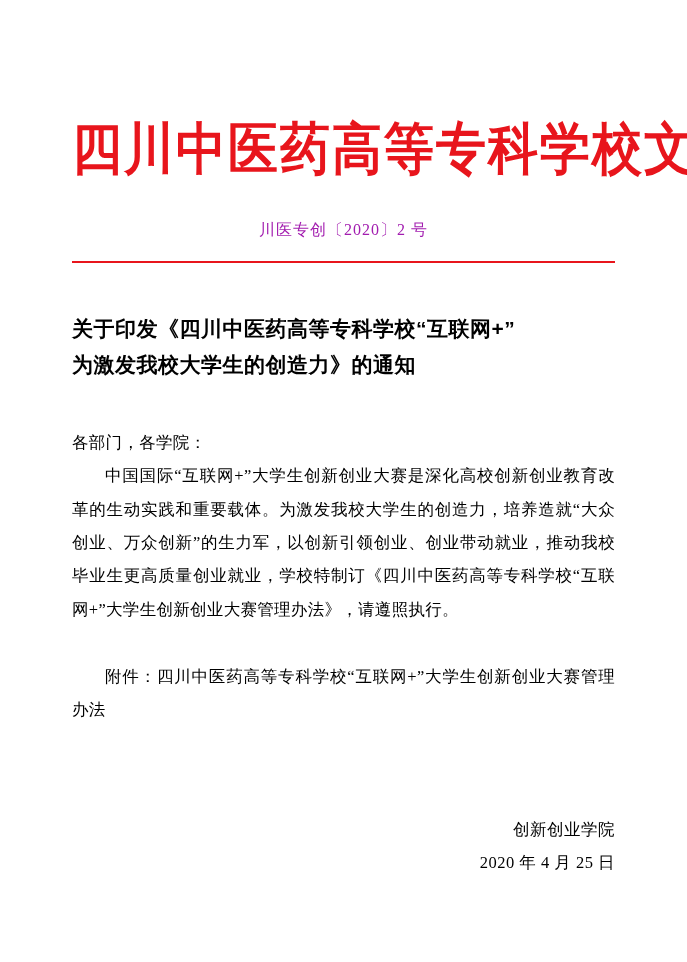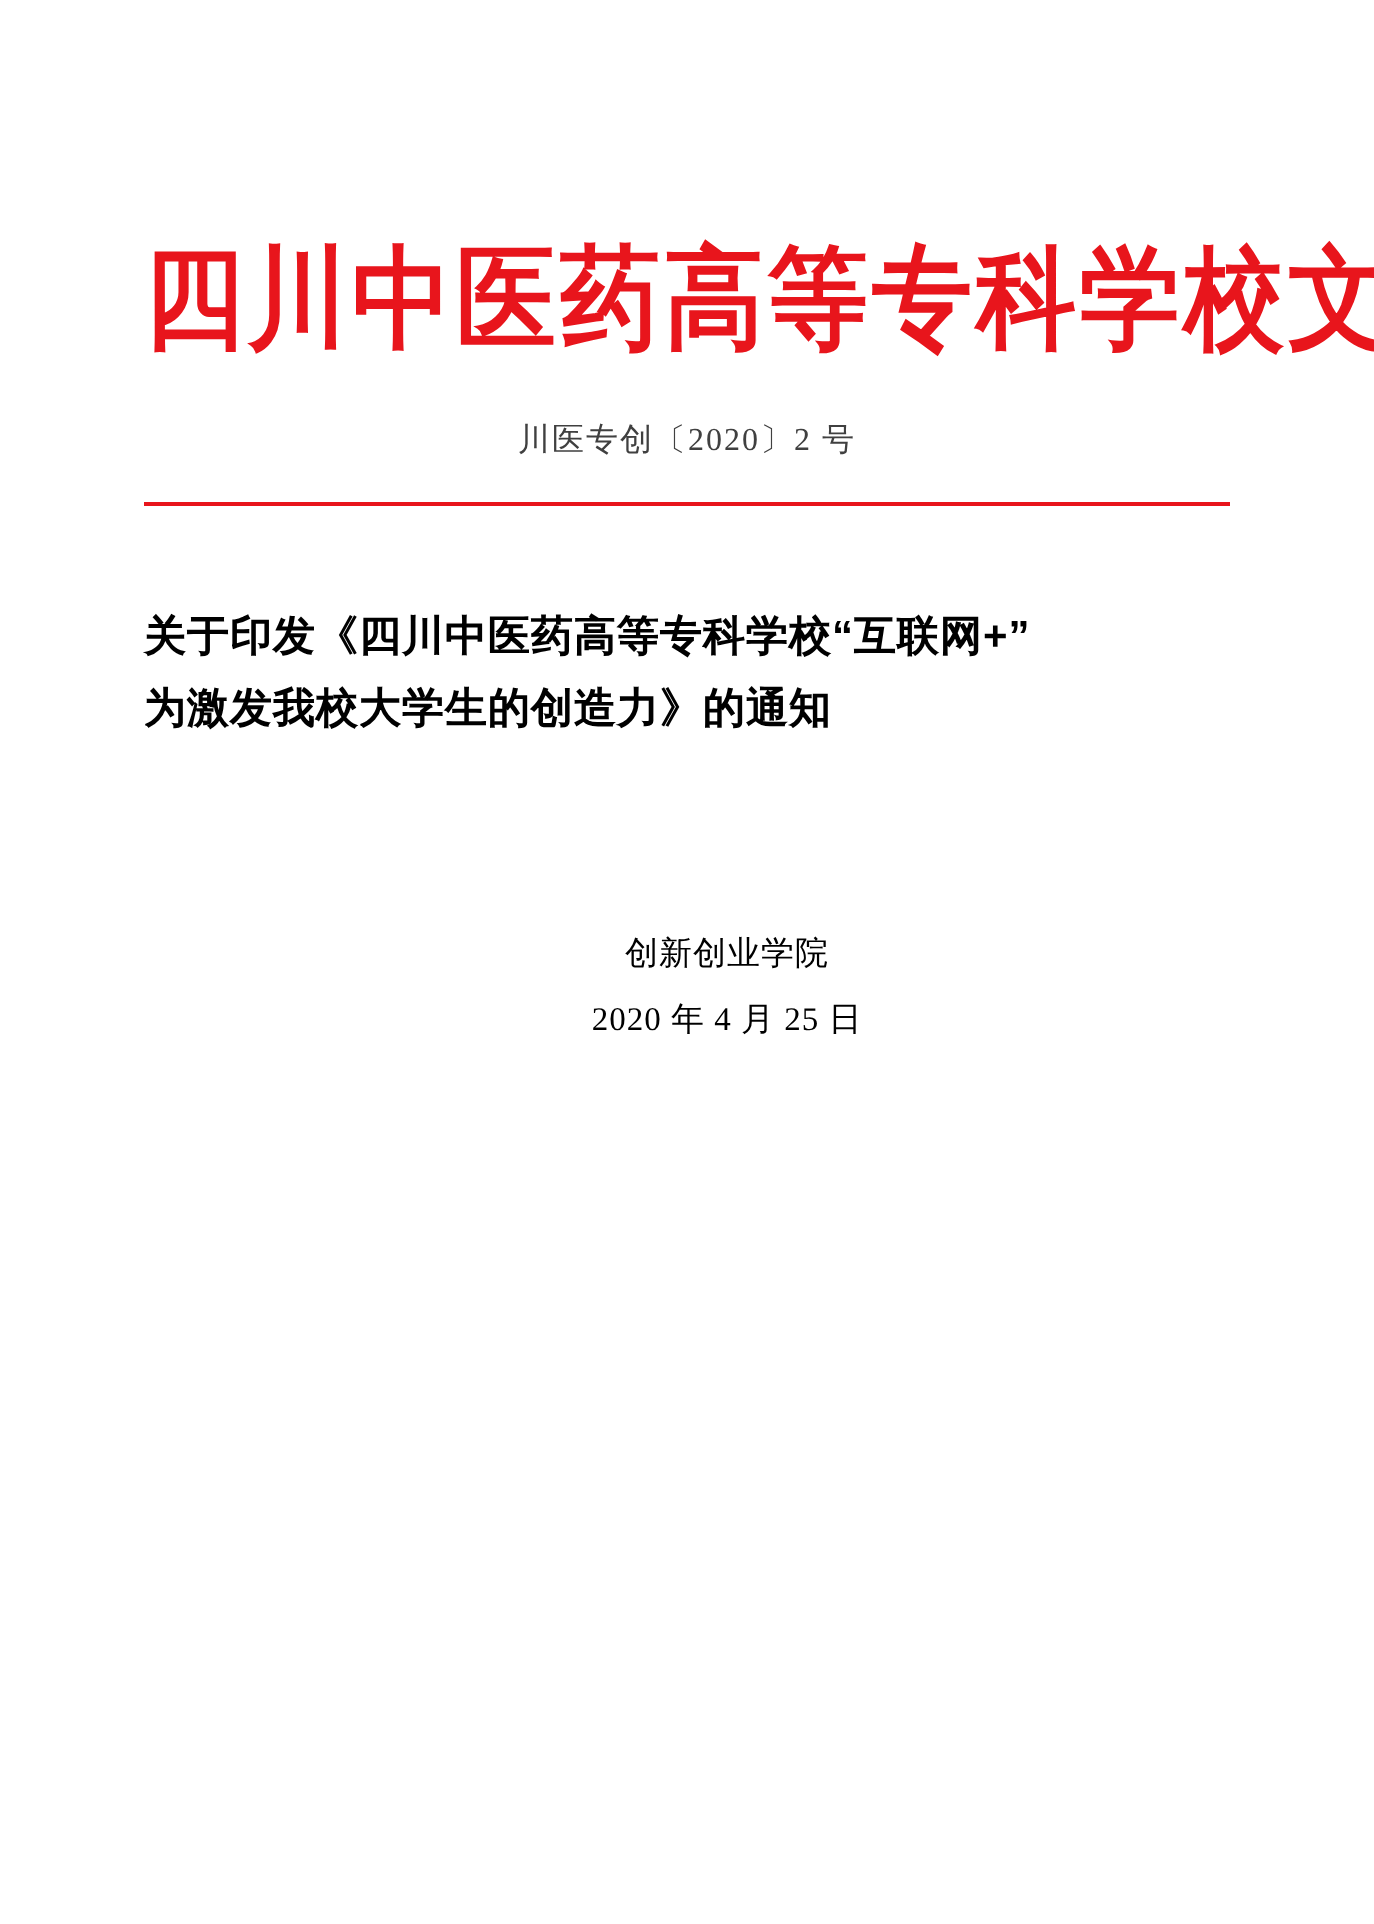--- a/index.html
+++ b/index.html
@@ -35,25 +35,25 @@
     font-family: "Liberation Serif", "DejaVu Serif", serif;
     font-weight: bold;
     font-size: 50px;
     letter-spacing: 2px;
     line-height: 1.15;
     white-space: nowrap;
     transform: scaleY(1.12);
     transform-origin: center top;
   }
   .doc-number {
-    margin-top: 34px;
+    margin-top: 44px;
     text-align: center;
     font-size: 16px;
     letter-spacing: 1px;
-    color: #404040;
+    color: #a21caf;
     font-family: "Liberation Serif", "DejaVu Serif", serif;
   }
   .red-rule {
     margin-top: 20px;
     height: 2px;
     background: #e8151c;
     width: 100%;
   }
 
   
@@ -91,21 +91,21 @@
     margin-top: 34px;
     text-indent: 2em;
     font-size: 16.5px;
     line-height: 2.02;
     text-align: justify;
   }
 
   
   .signature {
     margin-top: 86px;
-    text-align: center;
+    text-align: right;
     font-size: 16.5px;
     line-height: 2.0;
     letter-spacing: 0.5px;
   }
   .signature .dept {
     display: block;
     padding-left: 40px;
   }
   .signature .date {
     display: block;
@@ -121,19 +121,24 @@
     <div class="letterhead-title">四川中医药高等专科学校文件</div>
     <div class="doc-number">川医专创〔2020〕2 号</div>
     <div class="red-rule"></div>
   </div>
 
   <div class="doc-title">
     <span class="line1">关于印发《四川中医药高等专科学校“互联网+”</span>
     <span class="line2">为激发我校大学生的创造力》的通知</span>
   </div>
 
+  <div class="body-text">
+    <p class="salutation">各部门，各学院：</p>
+    <p class="para">中国国际“互联网+”大学生创新创业大赛是深化高校创新创业教育改革的生动实践和重要载体。为激发我校大学生的创造力，培养造就“大众创业、万众创新”的生力军，以创新引领创业、创业带动就业，推动我校毕业生更高质量创业就业，学校特制订《四川中医药高等专科学校“互联网+”大学生创新创业大赛管理办法》，请遵照执行。</p>
+    <p class="attachment">附件：四川中医药高等专科学校“互联网+”大学生创新创业大赛管理办法</p>
+  </div>
 
   <div class="signature">
     <span class="dept">创新创业学院</span>
     <span class="date">2020 年 4 月 25 日</span>
   </div>
 
 </div>
 
 </body></html>

